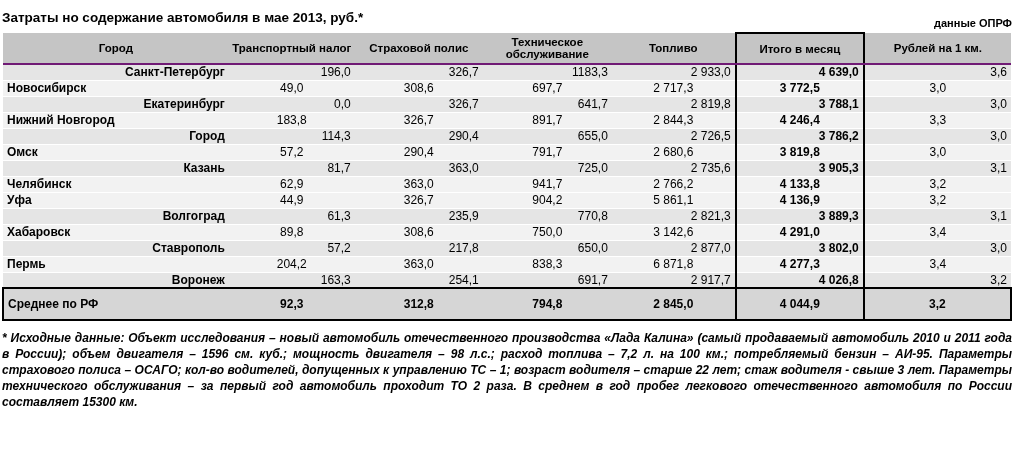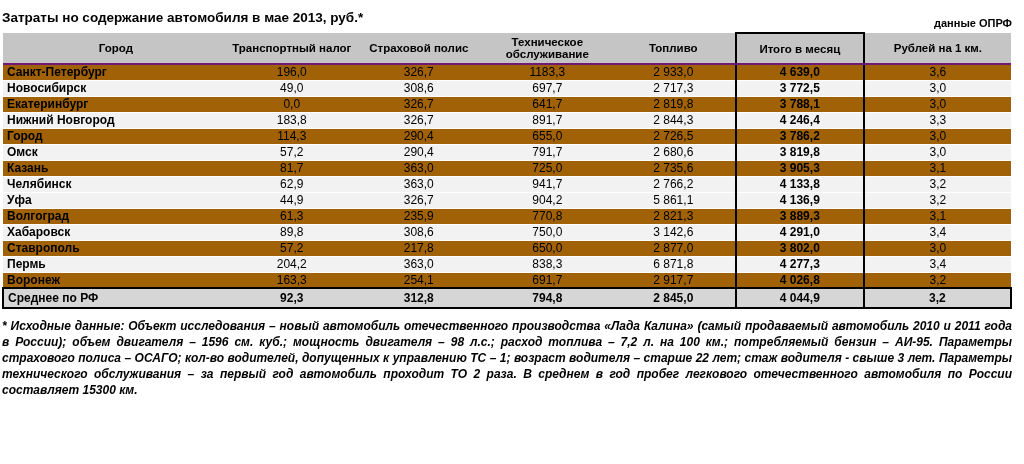--- a/index.html
+++ b/index.html
@@ -38,35 +38,35 @@
 
   tbody td {
     font-size: 12px;
     height: 16px;
     vertical-align: middle;
     text-align: center;
     padding: 0 4px;
     border-bottom: 1px solid #ffffff;
   }
   tbody tr.light td { background: #f2f2f2; }
-  tbody tr.dark  td { background: #a16207; }
+  tbody tr.dark  td { background: #e5e5e5; text-align: right; }
 
   td.city { text-align: left; font-weight: bold; }
 
   th.col-total, td.col-total {
     border-left: 2px solid #000;
     border-right: 2px solid #000;
   }
   th.col-total { border-top: 2px solid #000; }
   td.col-total { font-weight: bold; }
 
   tr.avg-row td {
     background: #d6d6d6;
     font-weight: bold;
-    height: 20px;
+    height: 32px;
     border-top: 2px solid #000;
     border-bottom: 2px solid #000;
   }
   tr.avg-row td:first-child { border-left: 2px solid #000; }
   tr.avg-row td:last-child  { border-right: 2px solid #000; }
 
   .footnote {
     margin-top: 10px;
     font-size: 12px;
     font-style: italic;

